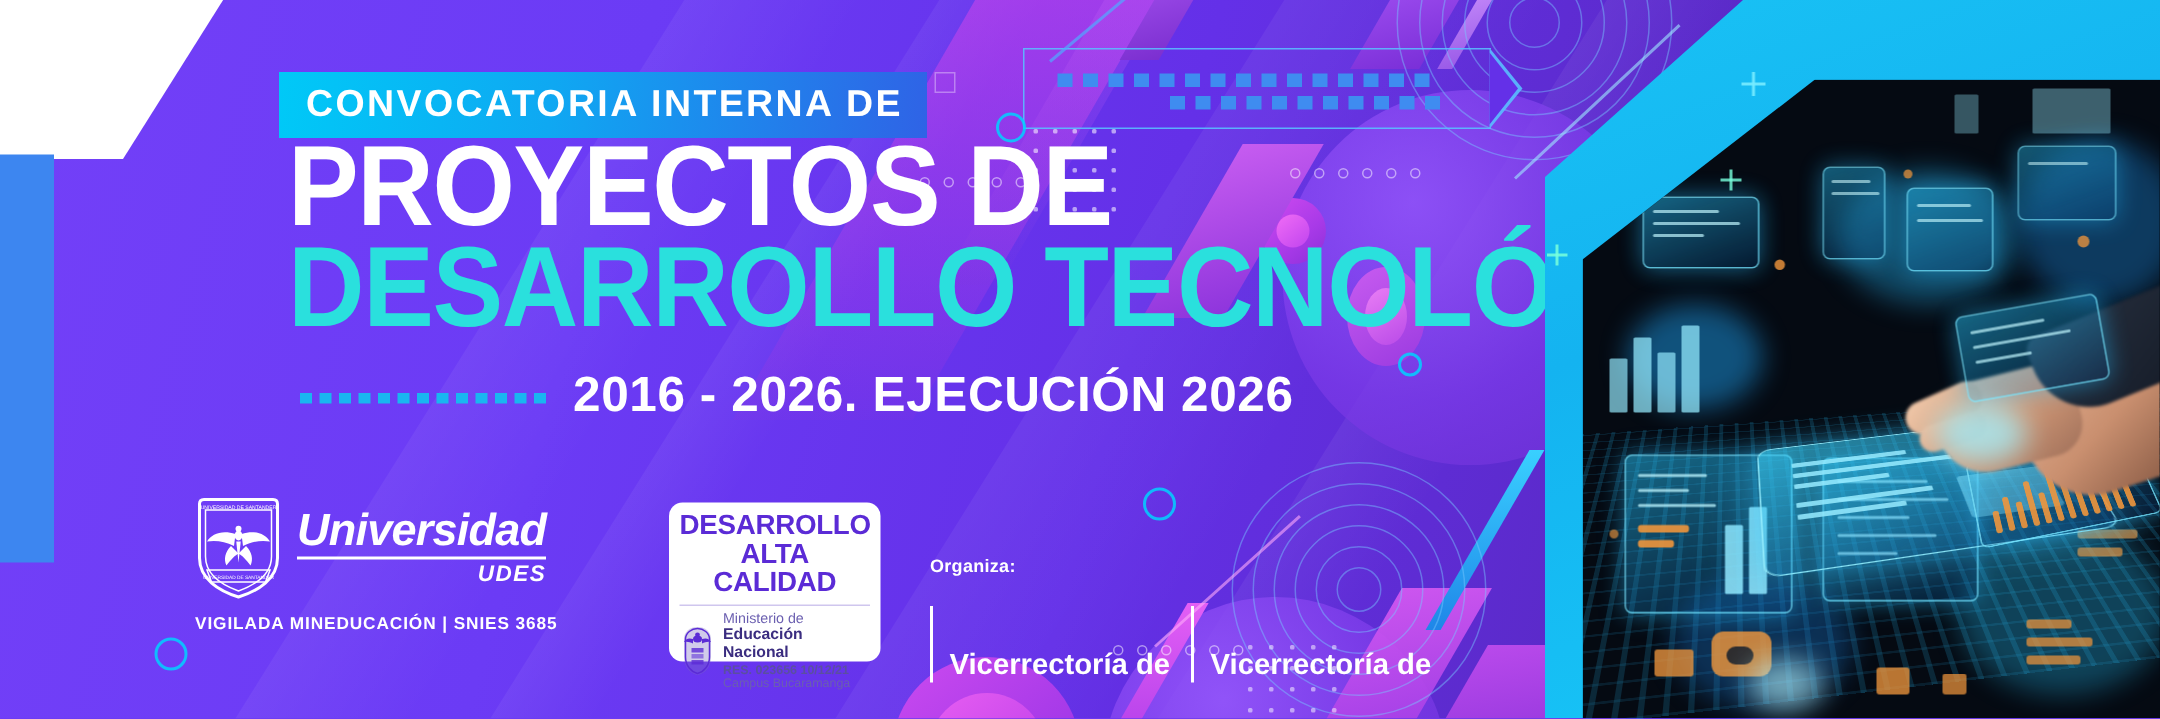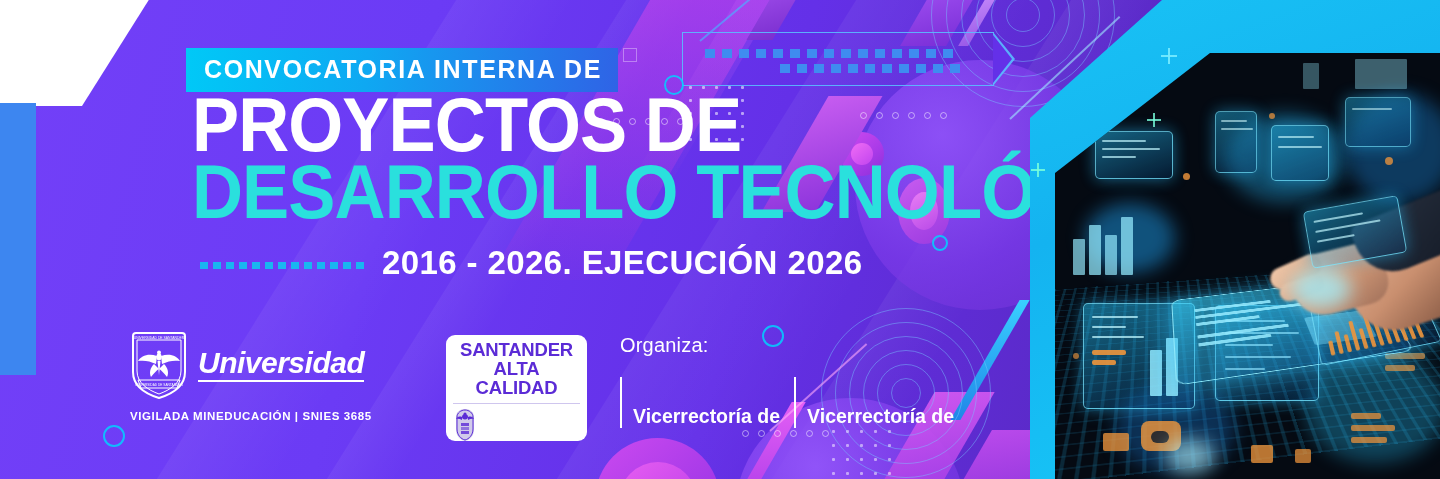--- a/index.html
+++ b/index.html
@@ -169,21 +169,21 @@
   .badge-emblem { width:24px; height:34px; flex:none; }
   .badge-lines { line-height:1.12; }
   .badge-lines .t1 { color:#6b5fb0; font-size:9.5px; }
   .badge-lines .t2 { color:#3b2d80; font-size:10.5px; font-weight:bold; }
   .badge-lines .t3 { color:#5b4fa0; font-size:8.3px; font-weight:bold; }
   .badge-lines .t4 { color:#6b5fb0; font-size:8.3px; }
 
   
   .organiza { position:absolute; left:620px; top:334px; }
   .organiza-label {
-    color:#fff; font-weight:normal; font-size:20px; letter-spacing:.2px;
+    color:#fff; font-weight:bold; font-size:12px; letter-spacing:.2px;margin-top:36px;
   }
   .org-cols { margin-top:20px; display:flex; }
   .org-col {
     border-left:2.5px solid #ffffff;
     padding-left:11px; margin-right:14px;
   }
   .org-col div {
     color:#fff; font-weight:bold; font-size:19.5px; line-height:1.16;
     white-space:nowrap;
     margin-top:28px;
@@ -512,42 +512,49 @@
         <path d="M27.5 31 L29 45 L30.5 31 Z" fill="#ffffff"></path>
         <path d="M24 34 C20 38 19 43 21 47 C24 43 27 40 29 39 Z" fill="#ffffff"></path>
         <path d="M34 34 C38 38 39 43 37 47 C34 43 31 40 29 39 Z" fill="#ffffff"></path>
 
         <path d="M8 50 L50 50 L47 58 L11 58 Z" fill="none" stroke="#ffffff" stroke-width="1"></path>
         <text x="29" y="56" fill="#ffffff" font-size="3.2" text-anchor="middle" font-family="'Liberation Sans', sans-serif">UNIVERSIDAD DE SANTANDER</text>
       </svg>
       <div class="udes-words">
         <div class="l1">Universidad</div>
         <div class="udes-rule"></div>
+        <div class="udes-sub">UDES</div>
       </div>
     </div>
     <div class="vigilada">VIGILADA MINEDUCACIÓN  |  SNIES 3685</div>
   </div>
 
   <div class="badge">
     <div class="badge-top">
-      <div class="b1">SANTANDER</div>
+      <div class="b1">DESARROLLO</div>
       <div class="b2">ALTA CALIDAD</div>
     </div>
     <div class="badge-bottom">
       <svg class="badge-emblem" viewBox="0 0 24 34">
         <path d="M12 1 C7 1 3 4 3 9 L3 21 C3 28 7 32 12 33 C17 32 21 28 21 21 L21 9 C21 4 17 1 12 1 Z" fill="#7a6bc4" opacity=".35"></path>
         <path d="M12 2 C8 2 4 5 4 9 L4 21 C4 27 8 31 12 32 C16 31 20 27 20 21 L20 9 C20 5 16 2 12 2 Z" fill="none" stroke="#5b2bd6" stroke-width="1"></path>
         <ellipse cx="12" cy="9" rx="3" ry="2.4" fill="#5b2bd6"></ellipse>
         <circle cx="12" cy="6.2" r="1.6" fill="#5b2bd6"></circle>
         <path d="M9 9 C6 8 4 9 3 11 C5 10.5 7 11 9 12 Z" fill="#5b2bd6"></path>
         <path d="M15 9 C18 8 20 9 21 11 C19 10.5 17 11 15 12 Z" fill="#5b2bd6"></path>
         <rect x="8" y="15" width="8" height="3" fill="#5b2bd6" opacity=".8"></rect>
         <rect x="8" y="19" width="8" height="3" fill="#5b2bd6" opacity=".55"></rect>
         <rect x="8" y="23" width="8" height="3" fill="#5b2bd6" opacity=".8"></rect>
       </svg>
+      <div class="badge-lines">
+        <div class="t1">Ministerio de</div>
+        <div class="t2">Educación Nacional</div>
+        <div class="t3">RES. 023656 10/12/21</div>
+        <div class="t4">Campus Bucaramanga</div>
+      </div>
     </div>
   </div>
 
   <div class="organiza">
     <div class="organiza-label">Organiza:</div>
     <div class="org-cols">
       <div class="org-col">
         <div>Vicerrectoría de</div>
       </div>
       <div class="org-col">

